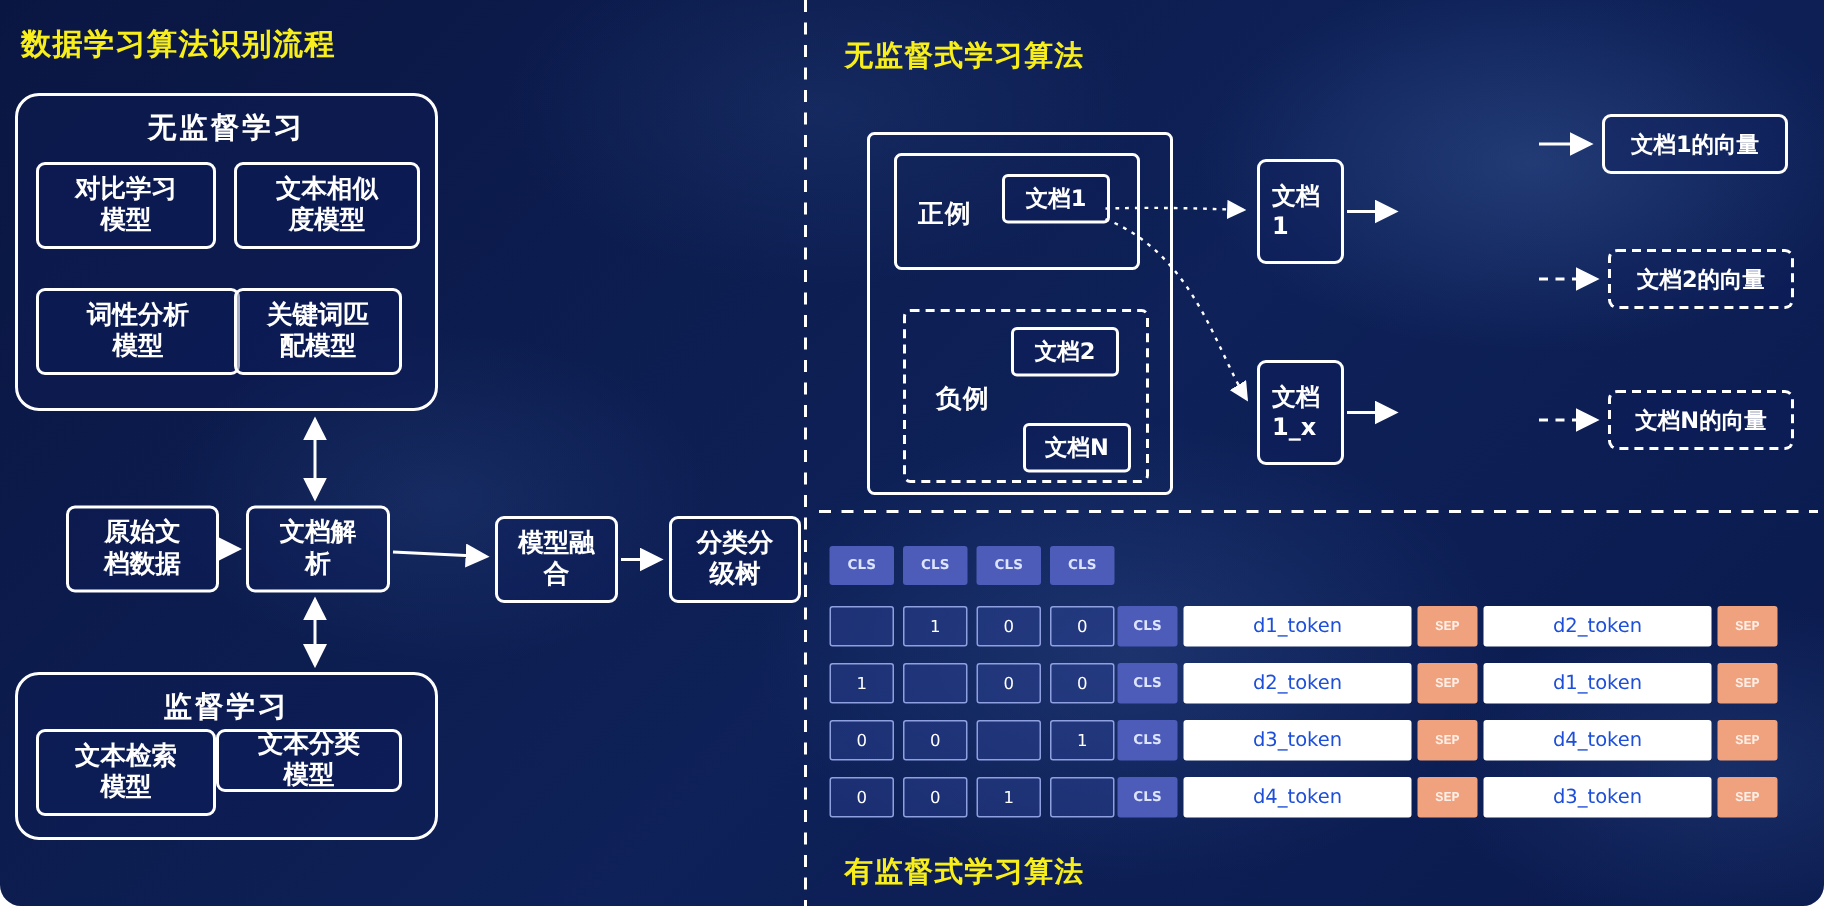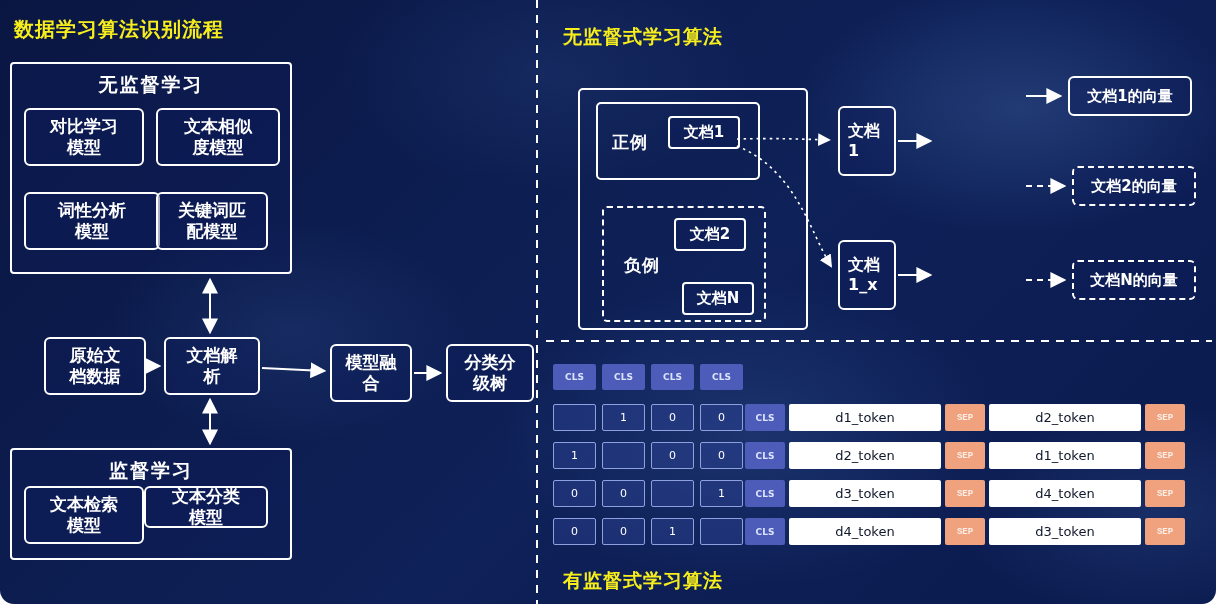--- a/index.html
+++ b/index.html
@@ -18,21 +18,21 @@
       radial-gradient(ellipse 260px 160px at 24% 55%, rgba(76,120,195,.16), transparent 70%),
       radial-gradient(ellipse 300px 170px at 45% 12%, rgba(76,120,195,.14), transparent 70%),
       radial-gradient(ellipse 280px 160px at 95% 85%, rgba(86,130,205,.18), transparent 70%),
       linear-gradient(135deg, #0a1642 0%, #0e2158 55%, #0a1a4e 100%);
   }
   .title-yellow {
     position:absolute; color:#f7ee1c; font-weight:bold;
     font-size:19px; letter-spacing:1px; white-space:nowrap;
   }
   .group {
-    position:absolute; border:2px solid #ffffff; border-radius:4px;
+    position:absolute; border:2px solid #ffffff; border-radius:16px;
     background:rgba(13,30,90,.35);
     padding-left:40px;
   }
   .group-title {
     position:absolute; top:8px; left:0; right:0; text-align:center;
     font-size:19px; font-weight:bold; letter-spacing:2px;
   }
   .wbox {
     position:absolute; border:2px solid #ffffff; border-radius:6px;
     background:rgba(13,30,92,.35);
@@ -53,21 +53,21 @@
   .cls-header-row { left:553px; gap:6px; }
   .mx-row  { left:553px; gap:6px; }
   .seq-row { left:745px; gap:4px; }
   .chip {
     display:flex; align-items:center; justify-content:center;
     height:27px; border-radius:2px; font-weight:bold;
   }
   .chip.cls { width:40px; background:#4c5cb8; color:#dde4ff; font-size:9px; }
   .cls-header-row .chip.cls { width:43px; height:26px; }
   .chip.sep { width:40px; background:#f0a27f; color:#fdeee6; font-size:9px;font-family:Liberation Mono, monospace; }
-  .chip.tok { width:152px; background:#ffffff; color:#0f172a; font-size:13px; font-weight:normal; }
+  .chip.tok { width:152px; background:#ffffff; color:#1d4ed8; font-size:13px; font-weight:normal; }
   .mx-cell {
     width:43px; height:27px; border:1px solid #8fa0e0; border-radius:2px;
     background:rgba(55,75,165,.35); color:#ffffff; font-size:11px;
     display:flex; align-items:center; justify-content:center;
   }
   .overlay { position:absolute; left:0; top:0; pointer-events:none; }
 </style>
 </head>
 <body>
 
@@ -99,21 +99,21 @@
   <div class="group" style="left:10px;top:448px;width:282px;height:112px">
     <div class="group-title">监督学习</div>
     <div class="wbox" style="left:12px;top:36px;width:120px;height:58px">文本检索
 模型</div>
     <div class="wbox" style="left:132px;top:36px;width:124px;height:42px">文本分类
 模型</div>
   </div>
 
   <div class="title-yellow" style="left:563px;top:24px">无监督式学习算法</div>
 
-  <div class="obox" style="left:578px;top:88px;width:230px;height:242px">
+  <div class="obox" style="left:578px;top:88px;width:204px;height:242px">
     <div class="obox" style="left:16px;top:12px;width:164px;height:78px">
       <span class="lbl" style="left:14px;top:27px">正例</span>
       <div class="wbox small" style="left:70px;top:12px;width:72px;height:33px">文档1</div>
     </div>
     <div class="obox dashed" style="left:22px;top:116px;width:164px;height:116px">
       <span class="lbl" style="left:20px;top:46px">负例</span>
       <div class="wbox small" style="left:70px;top:10px;width:72px;height:33px">文档2</div>
       <div class="wbox small" style="left:78px;top:74px;width:72px;height:33px">文档N</div>
     </div>
   </div>

